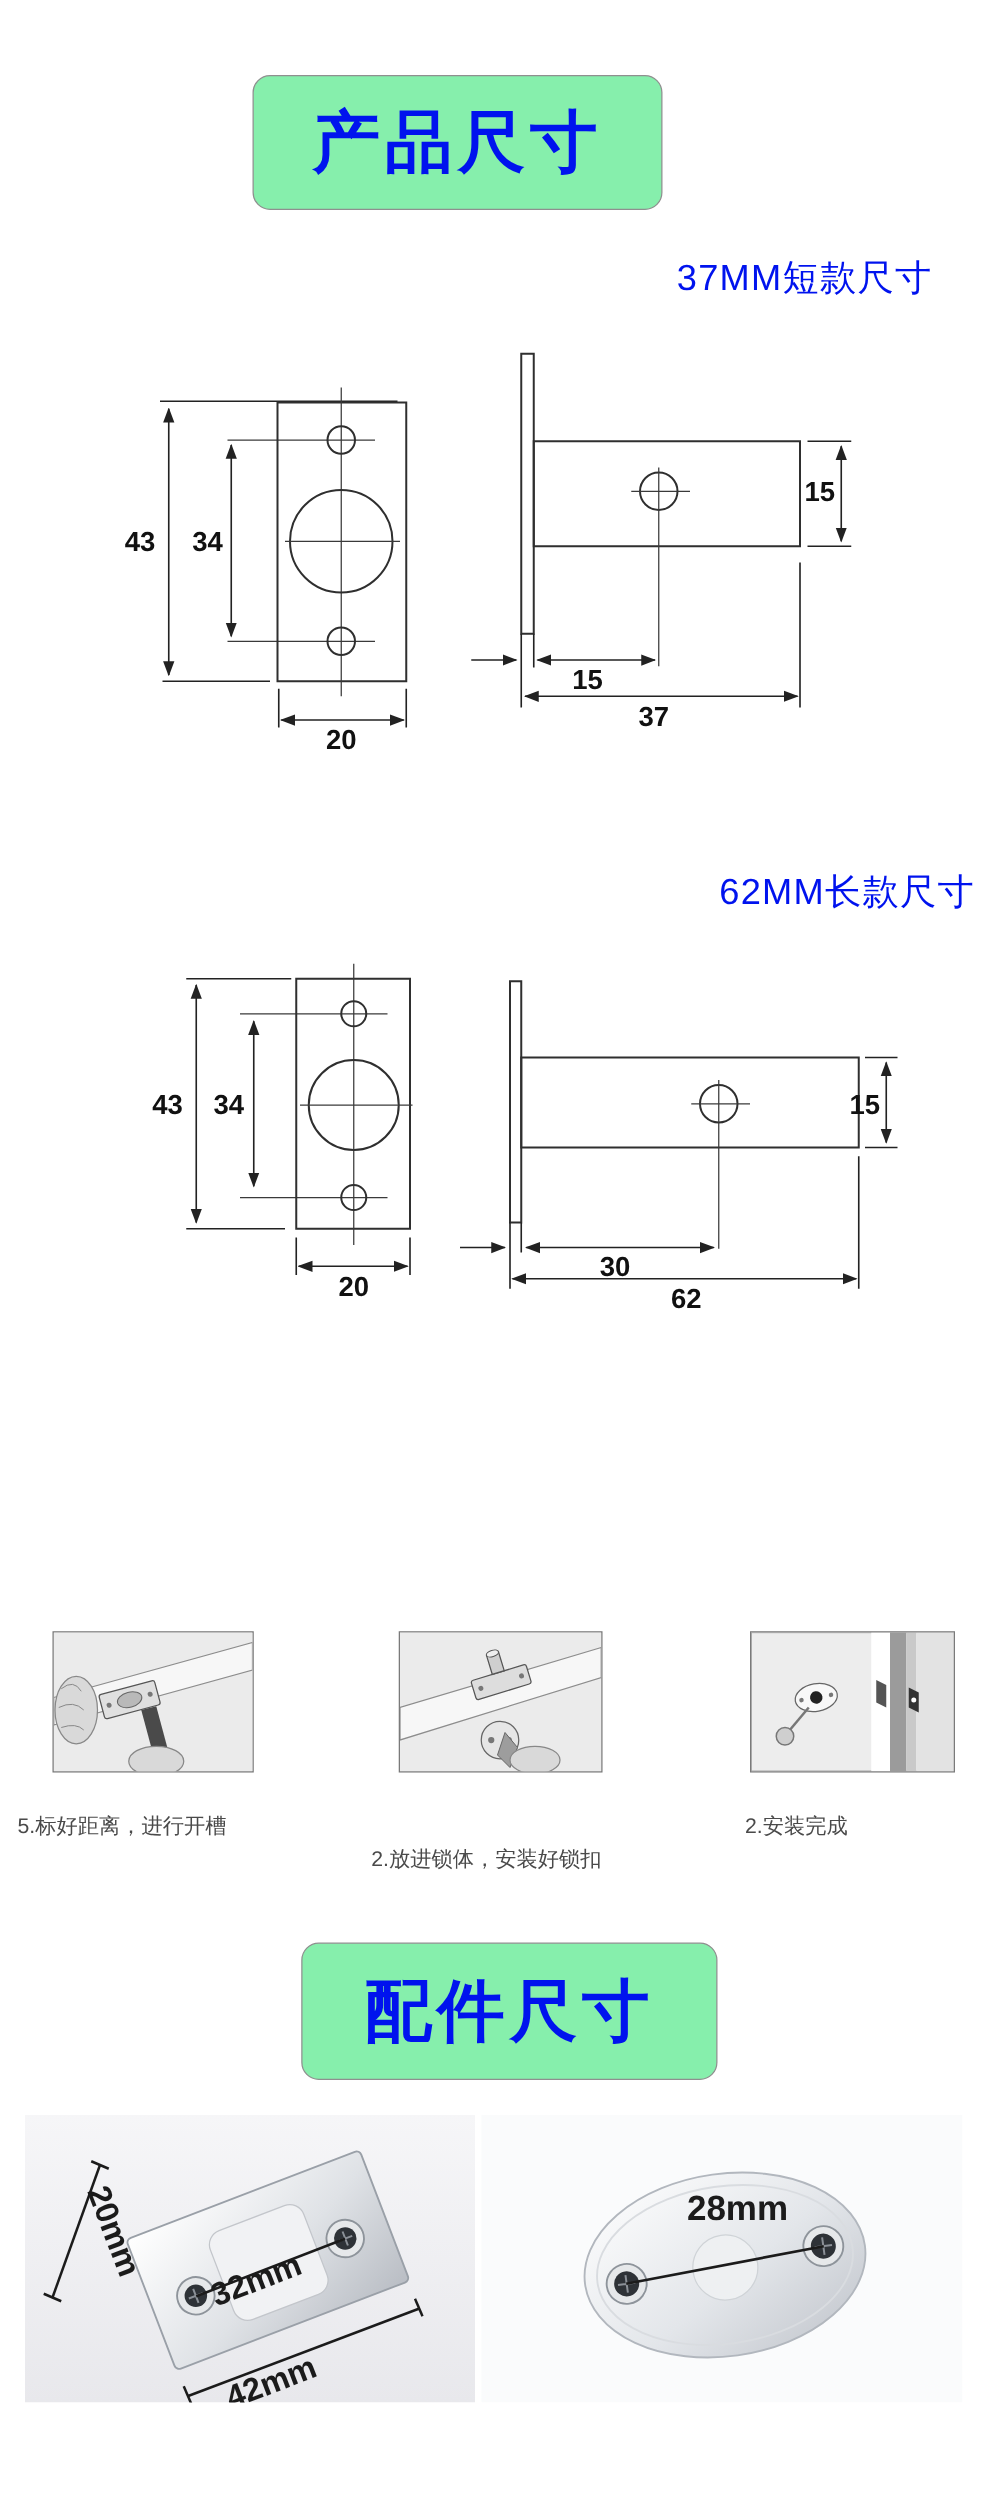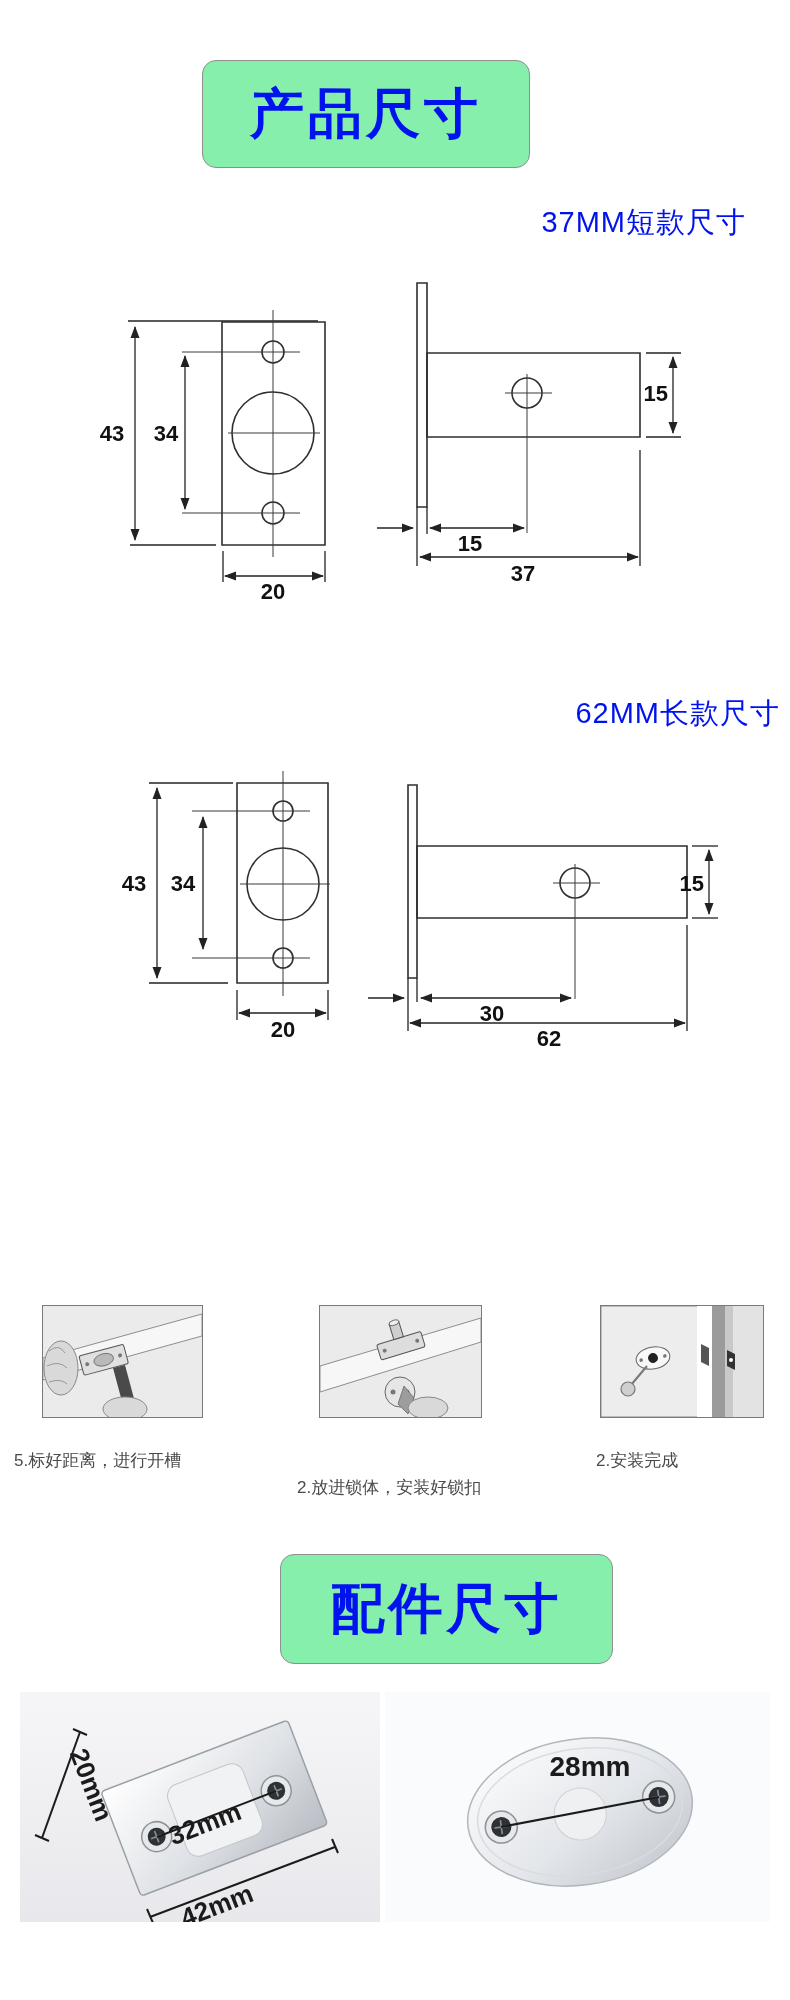--- a/index.html
+++ b/index.html
@@ -180,21 +180,21 @@
       <polygon points="100,38 108,42 108,60 100,56" fill="#555"></polygon>
       <polygon points="126,44 134,48 134,64 126,60" fill="#333"></polygon>
       <circle cx="130" cy="54" r="2" fill="#fff"></circle>
     </svg>
   </div>
 
   <div class="caption" style="left:14px;top:1449px;">5.标好距离，进行开槽</div>
   <div class="caption" style="left:297px;top:1449px;margin-top:27px;">2.放进锁体，安装好锁扣</div>
   <div class="caption" style="left:596px;top:1449px;">2.安装完成</div>
 
-  <div class="hdr" style="left:241px;top:1554px;width:331px;height:108px;margin-left:39px;">
+  <div class="hdr" style="left:241px;top:1554px;width:331px;height:108px;">
     <span>配件尺寸</span>
   </div>
 
   <div class="photo" style="left:20px;top:1692px;width:360px;height:230px;">
     <svg width="360" height="230" viewBox="0 0 360 230">
       <defs>
         <linearGradient id="silverA" x1="0" y1="0" x2="1" y2="1">
           <stop offset="0" stop-color="#ffffff"></stop>
           <stop offset="0.55" stop-color="#dfe2e6"></stop>
           <stop offset="1" stop-color="#b9bdc4"></stop>

